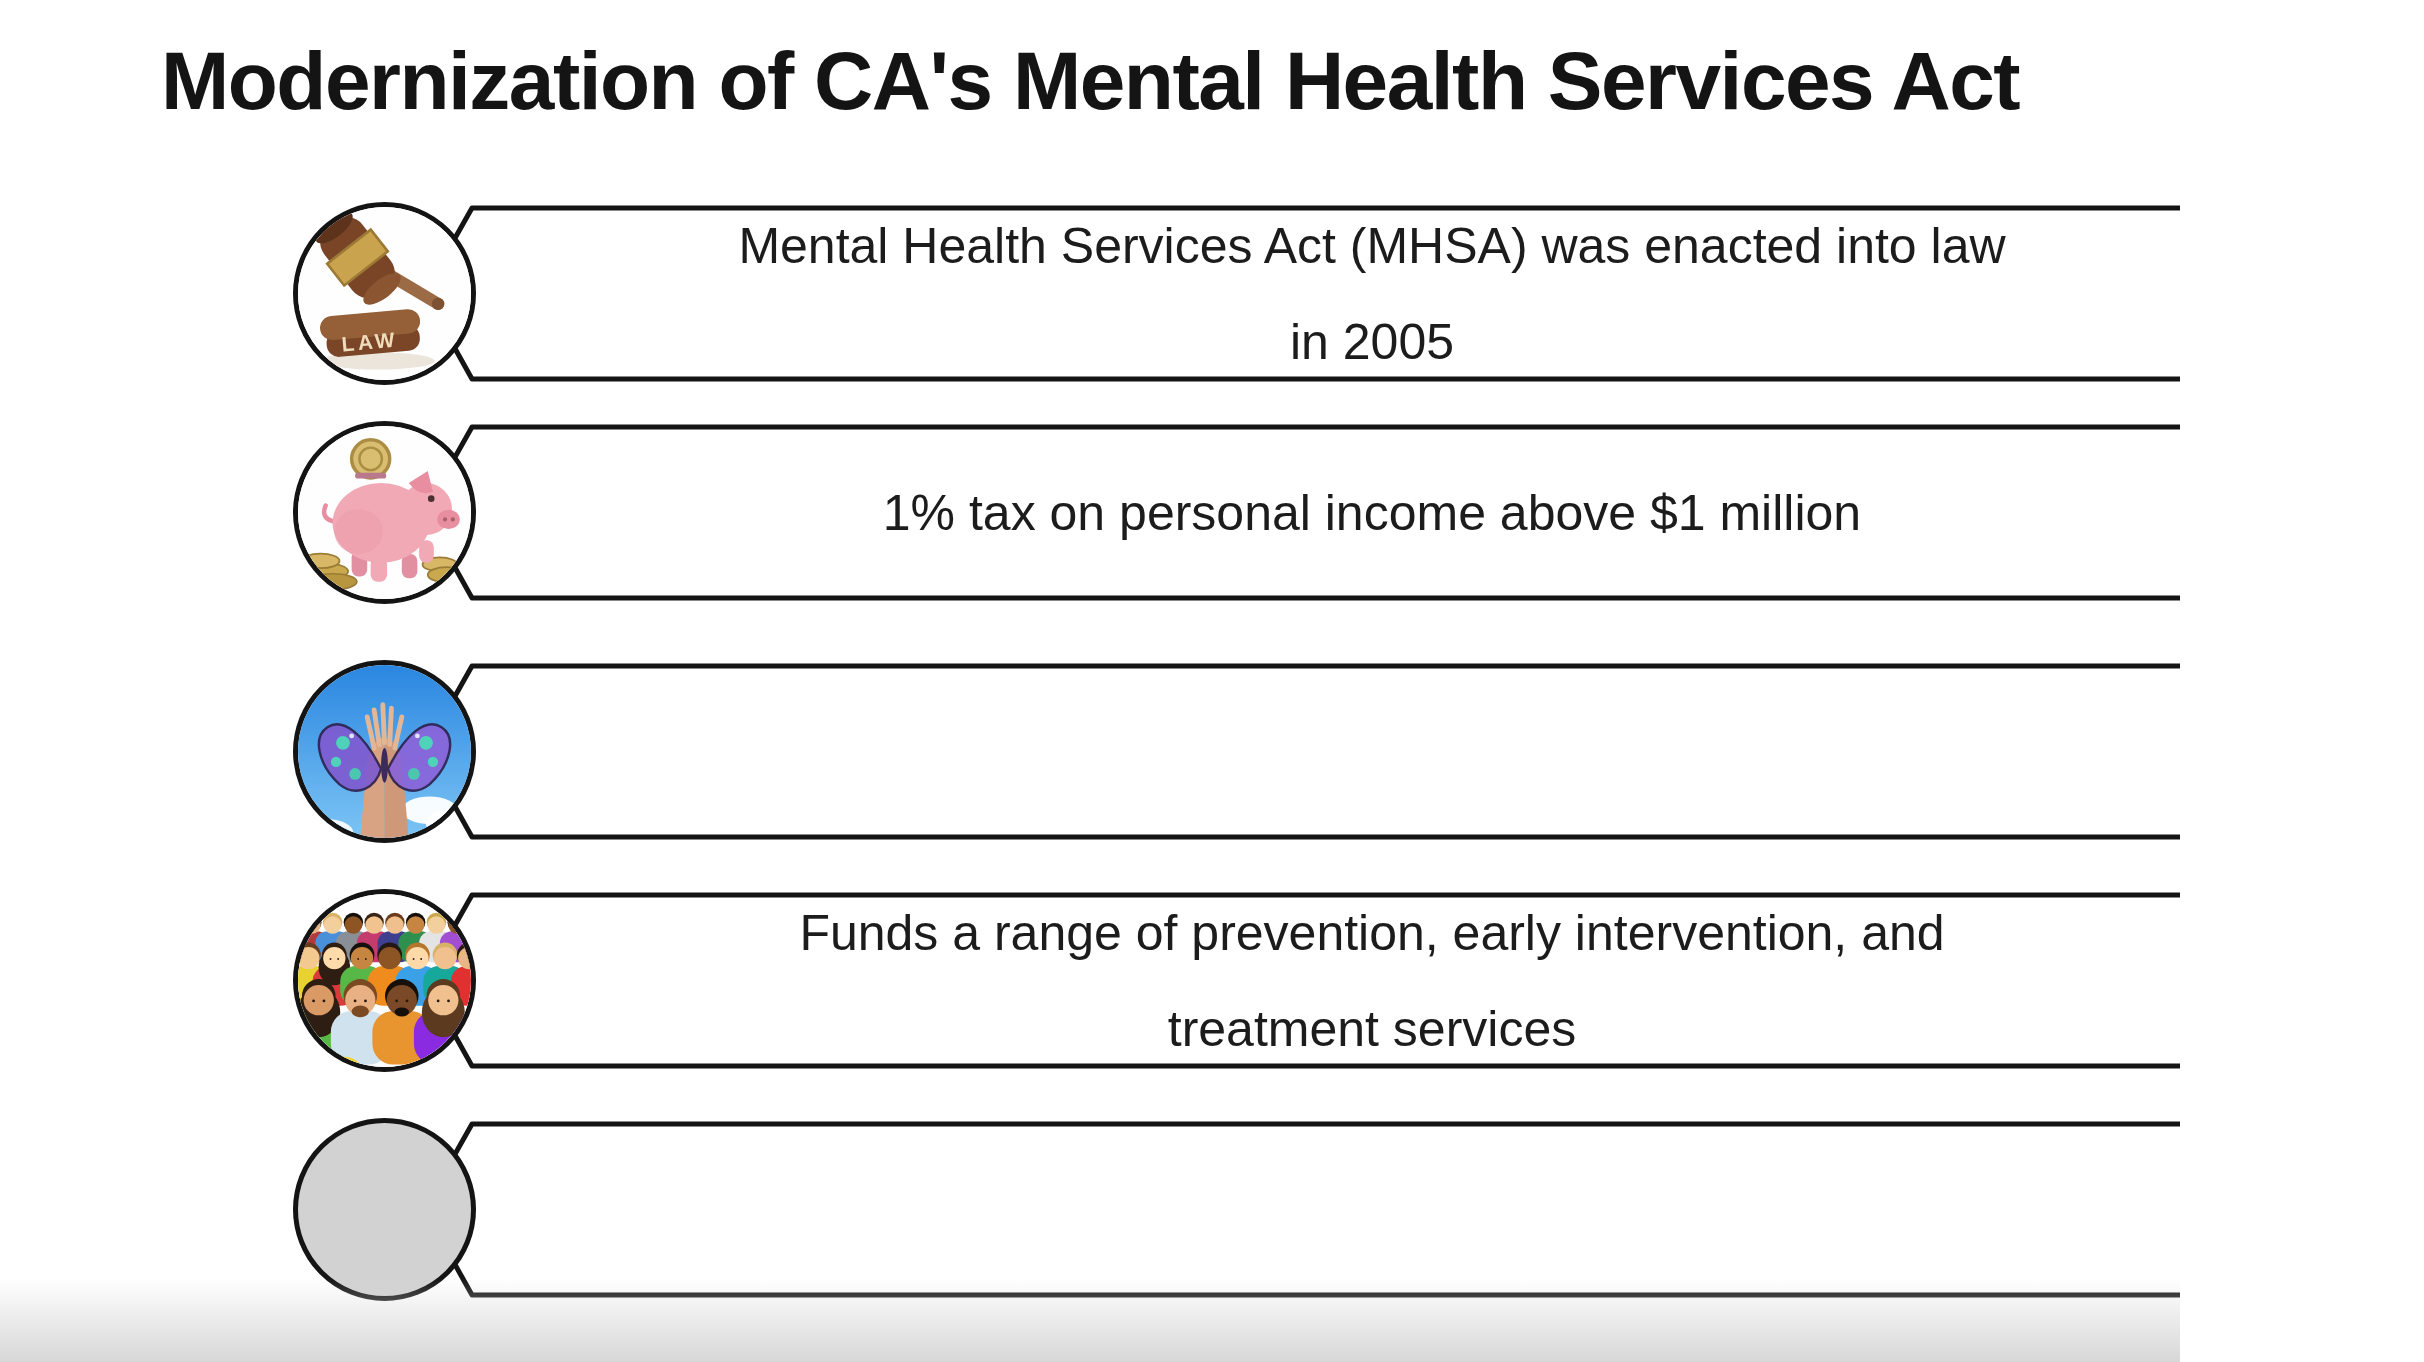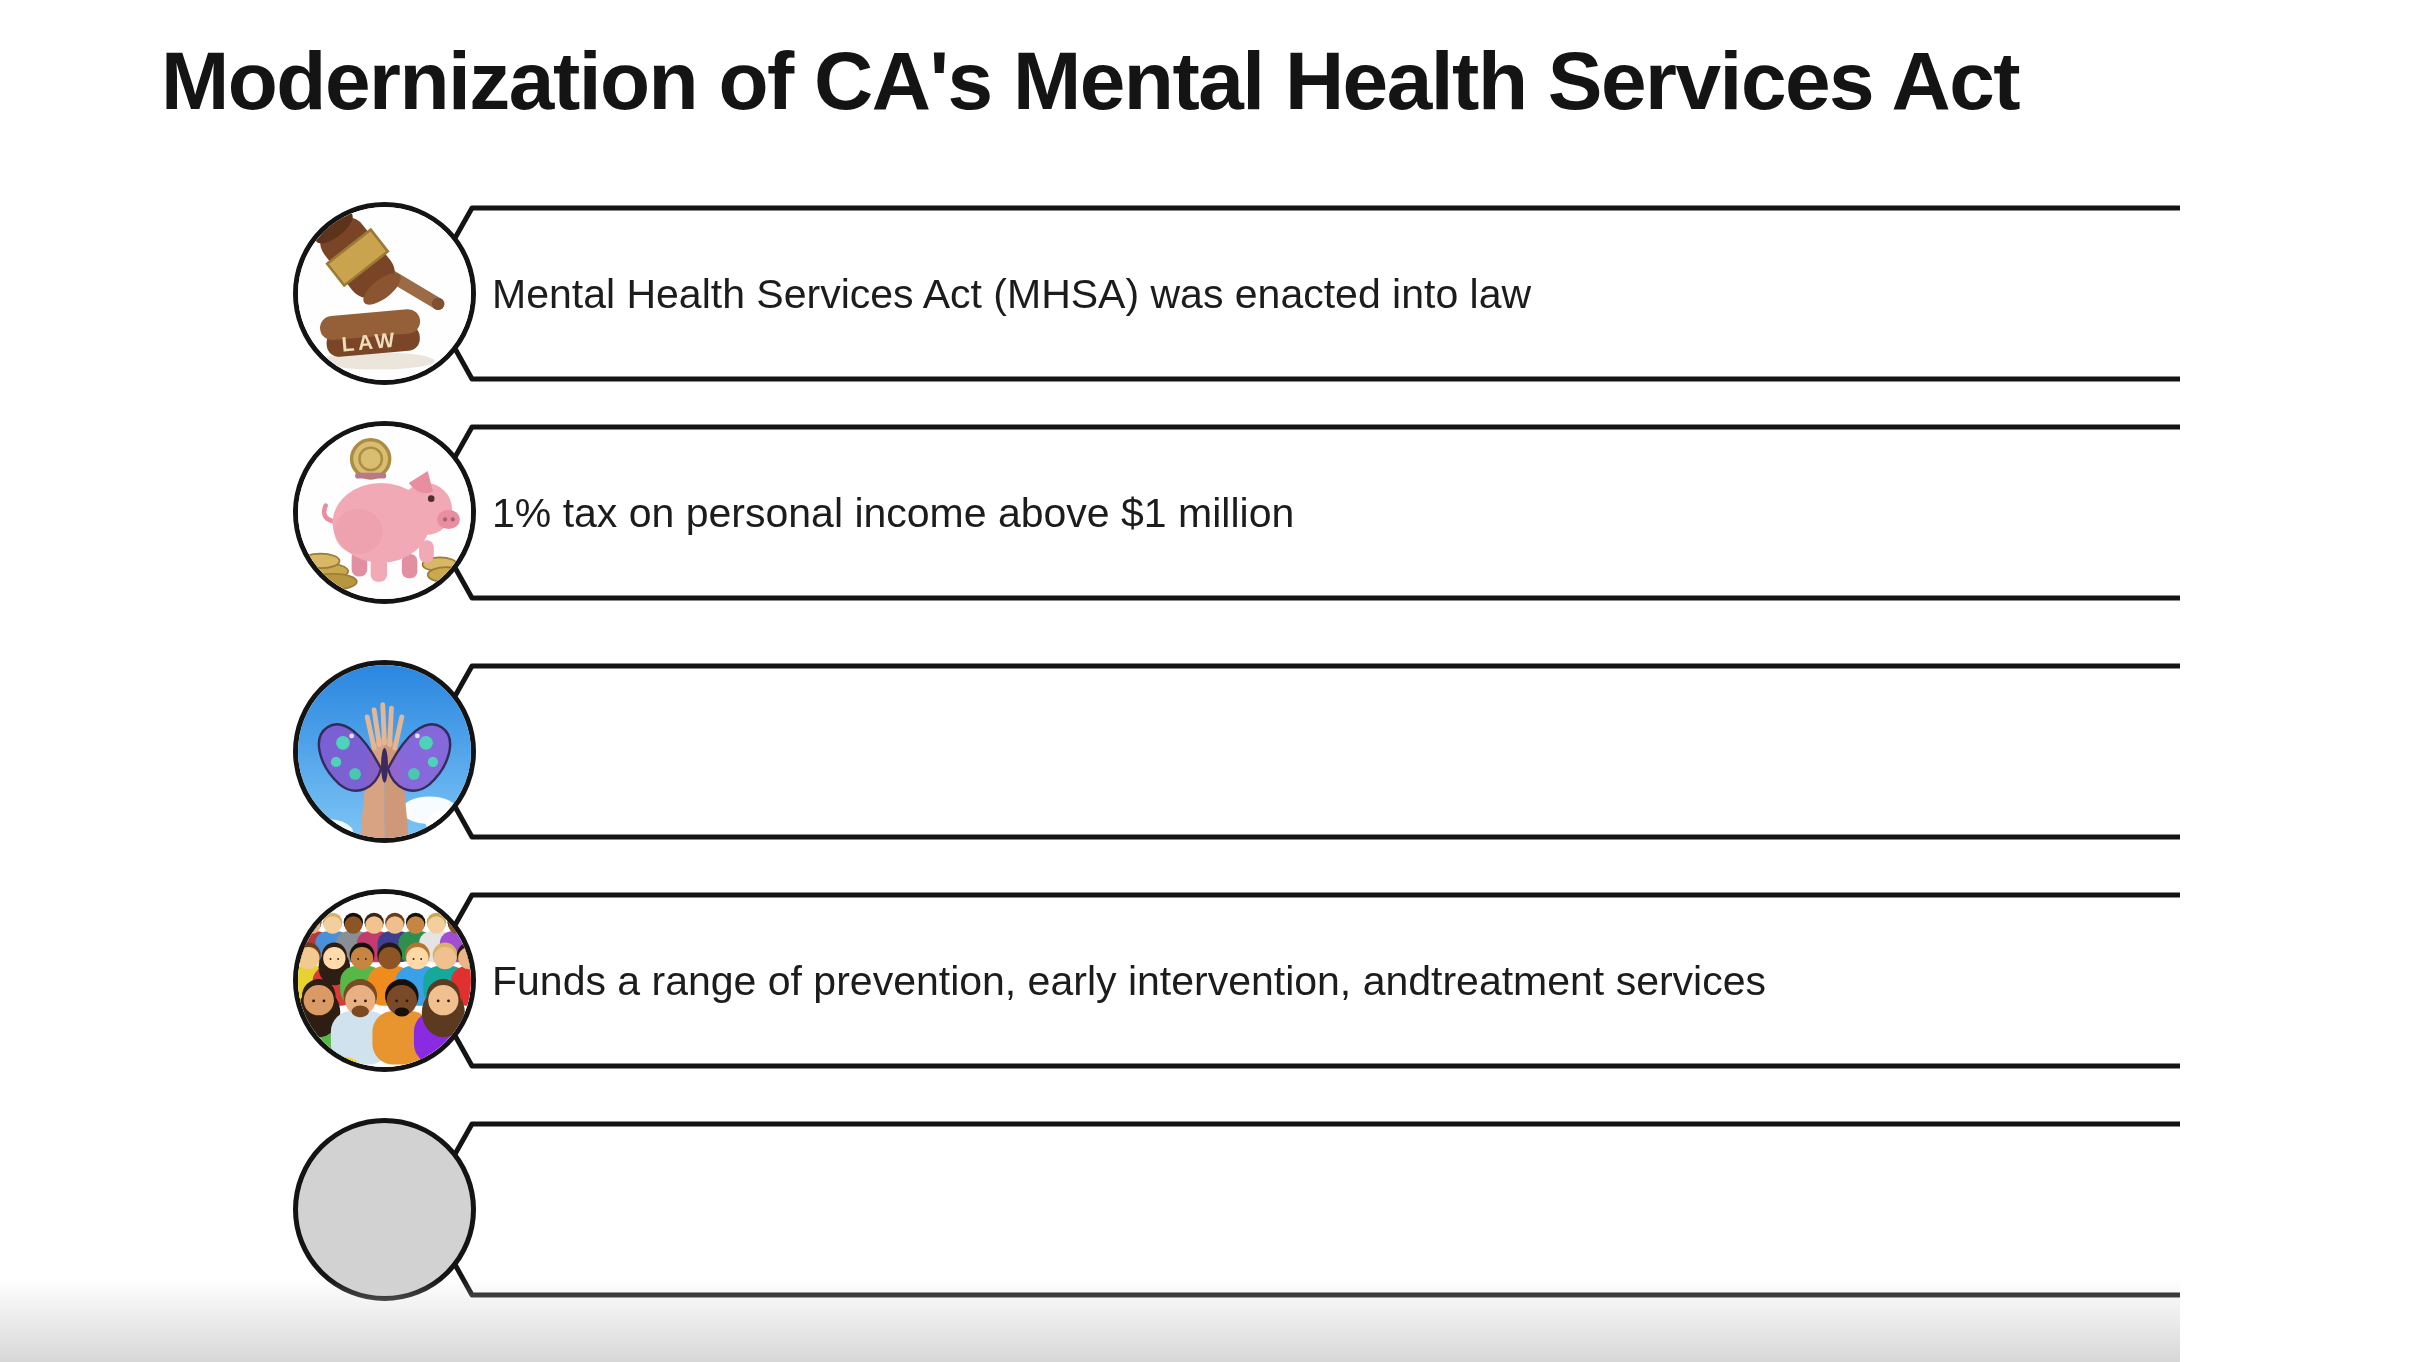--- a/index.html
+++ b/index.html
@@ -11,22 +11,22 @@
     position:absolute;top:40px;left:0;width:100%;margin:0;
     text-align:center;font-size:82px;font-weight:bold;color:#141414;
     letter-spacing:-1.5px;line-height:1;
   }
   .row{position:absolute;left:0;width:100%;height:183px;}
   .row.r1{top:202px}.row.r2{top:421px}.row.r3{top:660px}.row.r4{top:889px}.row.r5{top:1118px}
   .banner{position:absolute;left:422px;top:3px;width:1840px;height:177px;z-index:0;}
   .banner polygon{fill:#ffffff;stroke:#141414;stroke-width:5;stroke-linejoin:round;}
   .banner-text{
     position:absolute;left:492px;top:3px;width:1760px;height:177px;z-index:1;
-    display:flex;flex-direction:row;justify-content:flex-start;align-items:center;
-    font-size:41px;line-height:96px;color:#1c1c1c;text-align:center;white-space:nowrap;
+    display:flex;flex-direction:column;justify-content:center;align-items:center;
+    font-size:50px;line-height:96px;color:#1c1c1c;text-align:center;white-space:nowrap;
   }
   .banner-text span{display:block;}
   .circle{
     position:absolute;left:293px;top:0;width:183px;height:183px;box-sizing:border-box;
     border:5px solid #141414;border-radius:50%;overflow:hidden;background:#ffffff;z-index:2;
   }
   .circle.gray{background:#d2d2d2;}
   .circle svg{width:100%;height:100%;display:block;}
   .bottom-fade{
     position:absolute;left:0;top:1278px;width:100%;height:84px;z-index:3;pointer-events:none;
@@ -39,20 +39,21 @@
 <div class="stage">
 
   <h1 class="title">Modernization of CA's Mental Health Services Act</h1>
 
   <section class="row r1">
     <svg class="banner" viewBox="0 0 1840 177" preserveAspectRatio="none">
       <polygon points="2,88 50,3 1837,3 1837,174 50,174"></polygon>
     </svg>
     <div class="banner-text">
       <span>Mental Health Services Act (MHSA) was enacted into law</span>
+      <span>in 2005</span>
     </div>
     <div class="circle">
       <svg viewBox="0 0 100 100">
         <rect width="100" height="100" fill="#fefefe"></rect>
         <ellipse cx="46" cy="89" rx="33" ry="5" fill="#ece5dc"></ellipse>
         <g transform="rotate(-5 42 72)">
           <rect x="16" y="70" width="54" height="15" rx="7" fill="#7b4628"></rect>
           <rect x="13" y="61" width="58" height="14" rx="7" fill="#956038"></rect>
           <text x="41" y="82" text-anchor="middle" font-size="12" font-weight="bold" fill="#efdcba" letter-spacing="2">LAW</text>
         </g>

